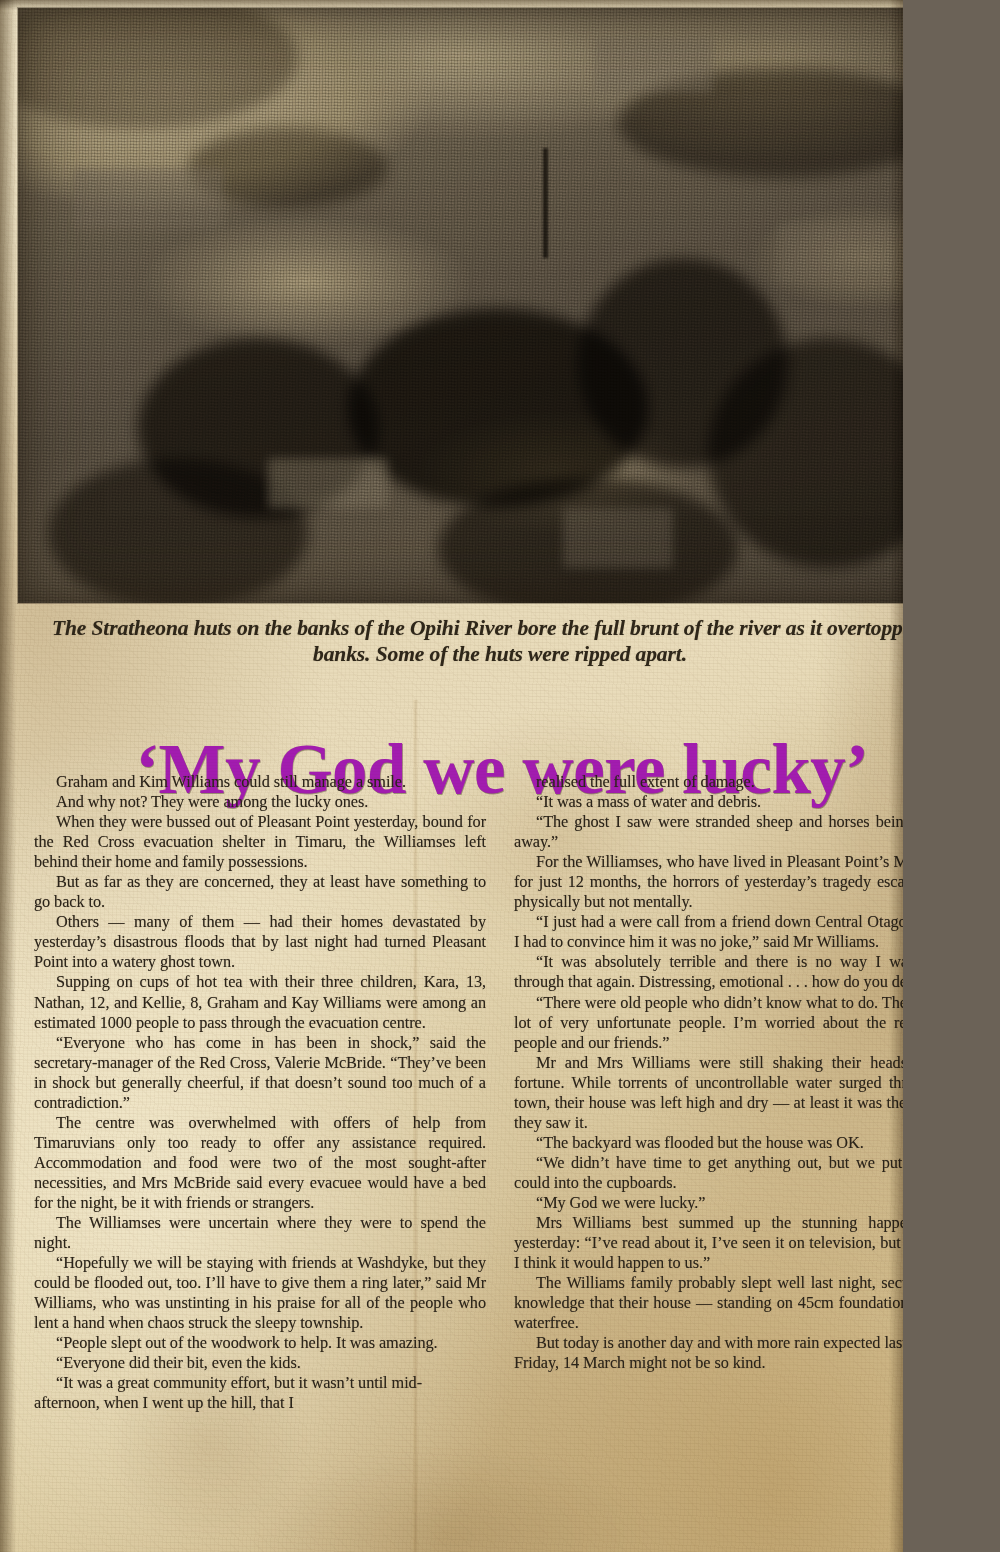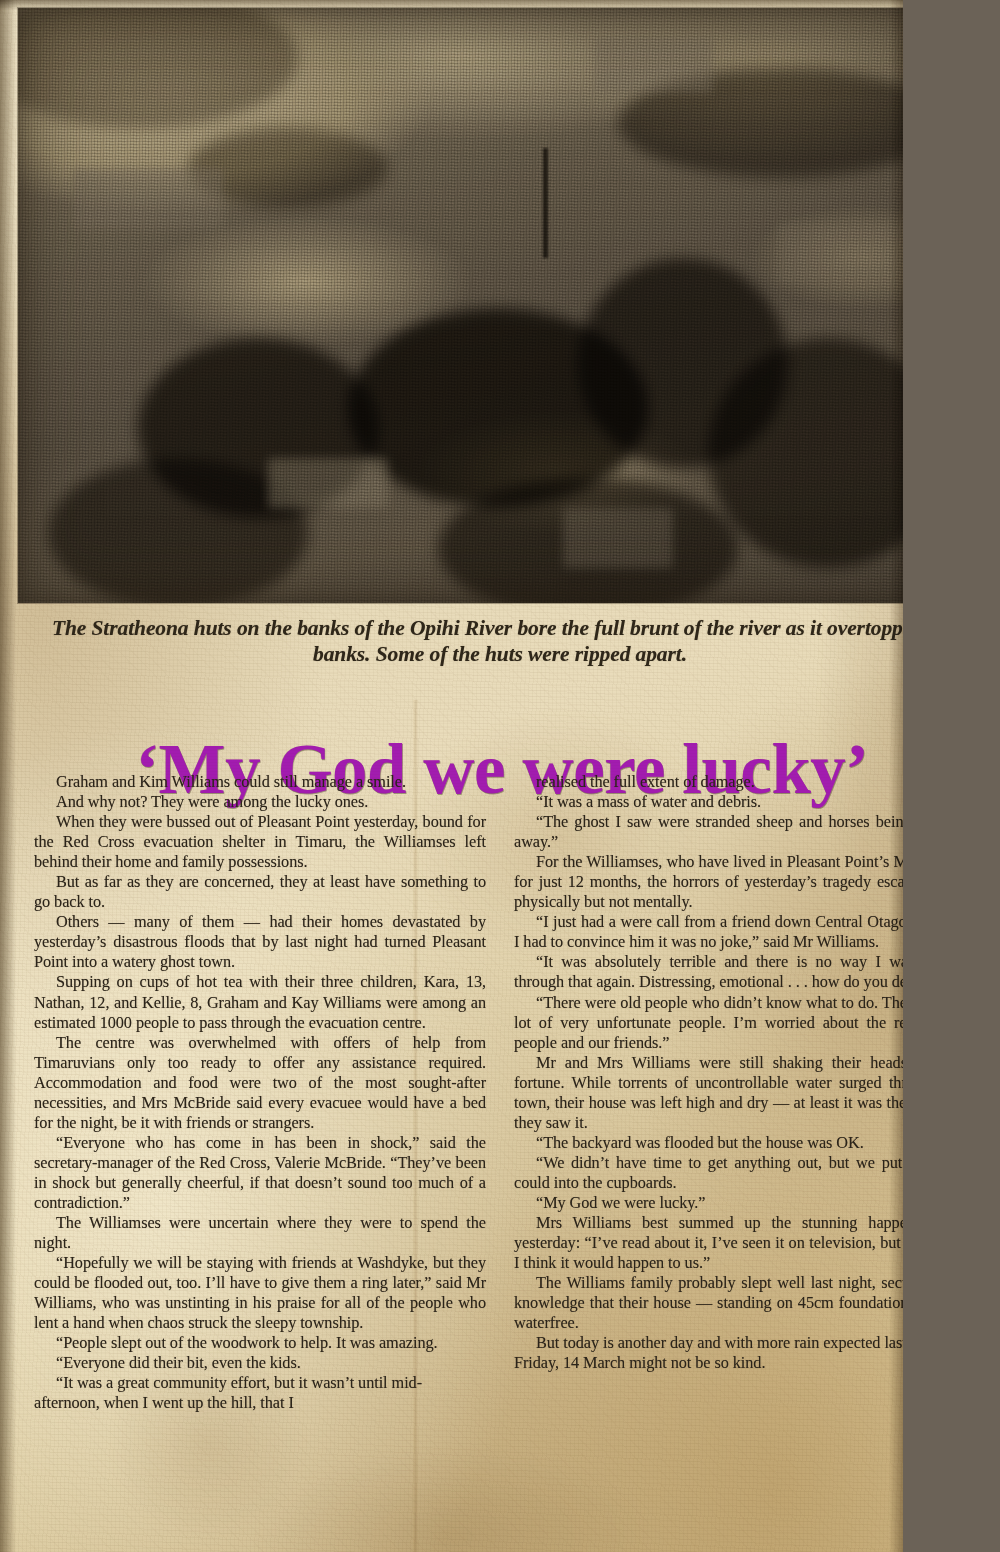--- a/index.html
+++ b/index.html
@@ -189,22 +189,22 @@
   <h1 id="headline">‘My God we were lucky’</h1>
 
   <div id="body-columns">
     <div class="col" id="col-left">
         <p>Graham and Kim Williams could still manage a smile.</p>
         <p>And why not? They were among the lucky ones.</p>
         <p>When they were bussed out of Pleasant Point yesterday, bound for the Red Cross evacuation shelter in Timaru, the Williamses left behind their home and family possessions.</p>
         <p>But as far as they are concerned, they at least have something to go back to.</p>
         <p>Others — many of them — had their homes devastated by yesterday’s disastrous floods that by last night had turned Pleasant Point into a watery ghost town.</p>
         <p>Supping on cups of hot tea with their three children, Kara, 13, Nathan, 12, and Kellie, 8, Graham and Kay Williams were among an estimated 1000 people to pass through the evacuation centre.</p>
+        <p>“Everyone who has come in has been in shock,” said the secretary-manager of the Red Cross, Valerie McBride. “They’ve been in shock but generally cheerful, if that doesn’t sound too much of a contradiction.”</p>
         <p>The centre was overwhelmed with offers of help from Timaruvians only too ready to offer any assistance required. Accommodation and food were two of the most sought-after necessities, and Mrs McBride said every evacuee would have a bed for the night, be it with friends or strangers.</p>
-        <p>“Everyone who has come in has been in shock,” said the secretary-manager of the Red Cross, Valerie McBride. “They’ve been in shock but generally cheerful, if that doesn’t sound too much of a contradiction.”</p>
         <p>The Williamses were uncertain where they were to spend the night.</p>
         <p>“Hopefully we will be staying with friends at Washdyke, but they could be flooded out, too. I’ll have to give them a ring later,” said Mr Williams, who was unstinting in his praise for all of the people who lent a hand when chaos struck the sleepy township.</p>
         <p>“People slept out of the woodwork to help. It was amazing.</p>
         <p>“Everyone did their bit, even the kids.</p>
         <p class="last">“It was a great community effort, but it wasn’t until mid-afternoon, when I went up the hill, that I</p>
       </div>
     <div class="col" id="col-right">
         <p>realised the full extent of damage.</p>
         <p>“It was a mass of water and debris.</p>
         <p>“The ghost I saw were stranded sheep and horses being washed away.”</p>

